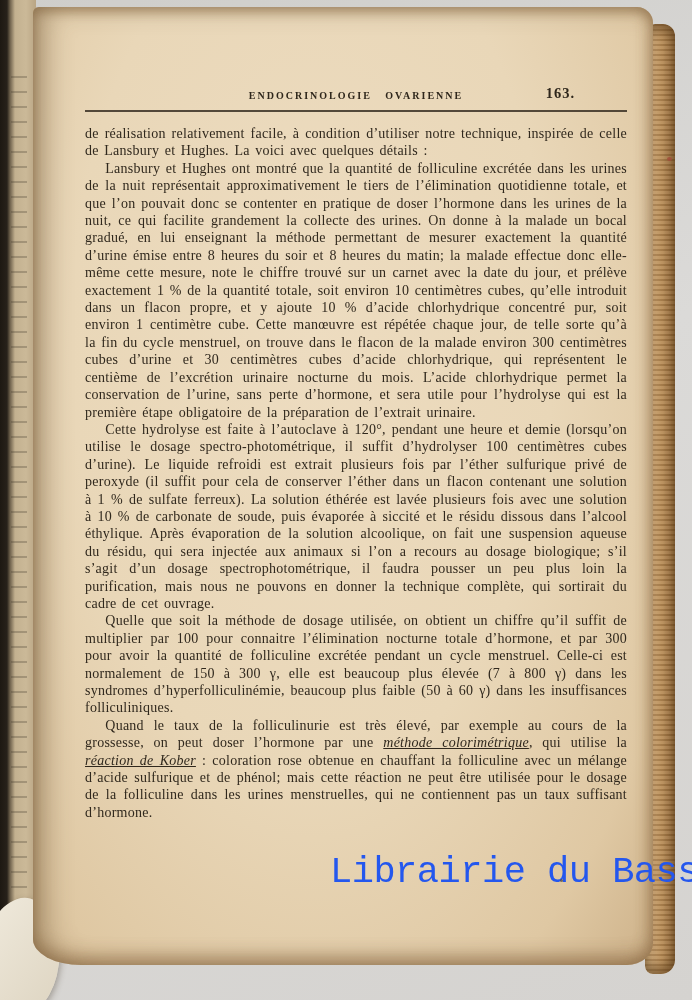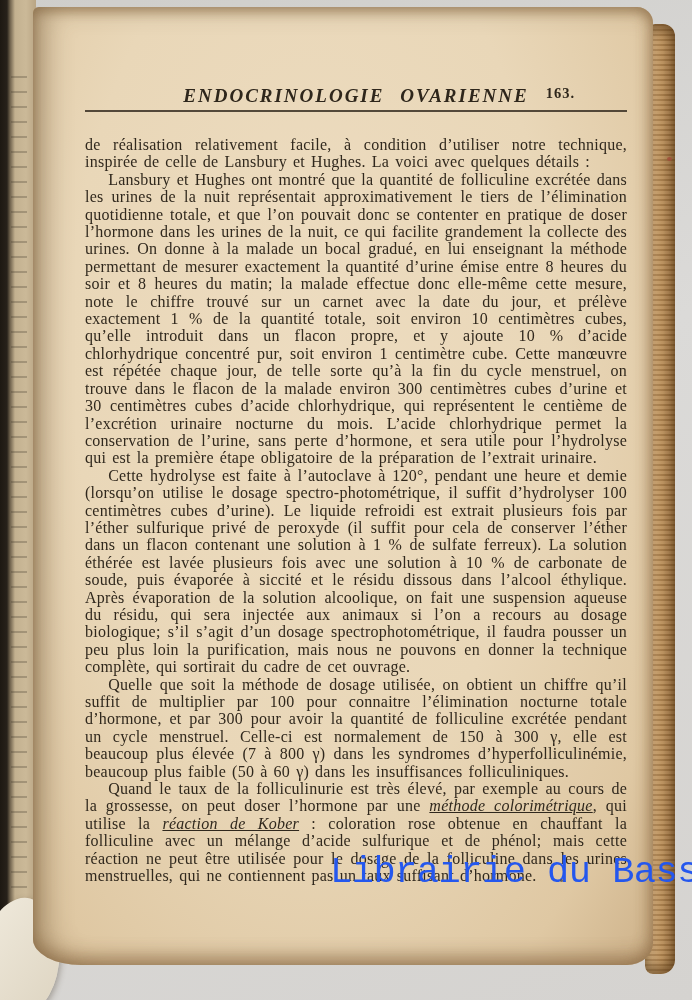--- a/index.html
+++ b/index.html
@@ -68,44 +68,43 @@
     position: absolute; left: 52px; top: 78px;
     width: 542px;
     color: #30281d;
   }
   .running-header {
     position: relative;
     height: 20px;
     text-align: center;
   }
   .header-title {
-    font-style: italic;
     font-weight: 700;
-    font-size: 19px;
+    font-size: 10px;
     letter-spacing: 2px;
     word-spacing: 9px;
     color: #2e261b;
   }
   .page-number {
     position: absolute; right: 52px; top: 0;
     font-weight: 700;
     font-size: 14.5px;
     letter-spacing: 1px;
     color: #2e261b;
     margin-left: 11px;
   }
   .header-rule {
     height: 2px;
     background: #382f23;
     margin-top: 5px;
     opacity: .85;
   }
   .body-text {
-    margin-top: 24px;
-    font-size: 16px;
+    margin-top: 13px;
+    font-size: 14px;
     line-height: 17.4px;
     letter-spacing: 0.25px;
     word-spacing: 1.8px;
     text-align: justify;
   }
   .body-text p { margin: 0; }
   .body-text p.indent { text-indent: 1.45em; }
   .body-text .it { font-style: italic; text-decoration: underline; }
   .watermark {
     position: absolute; left: 330px; top: 851px;

